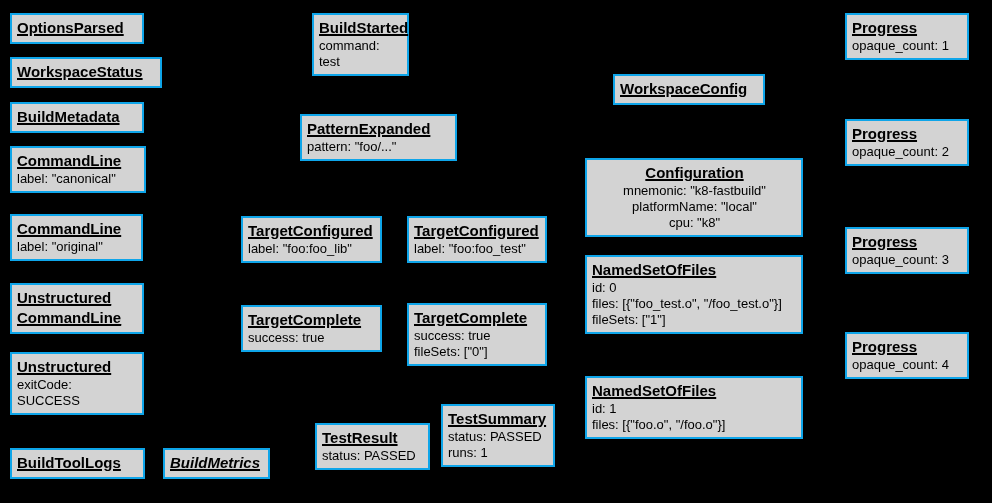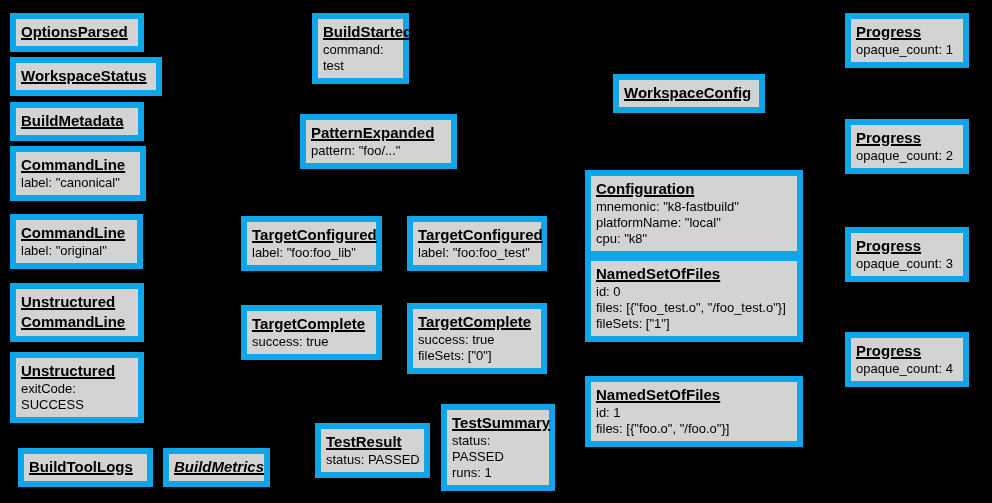--- a/index.html
+++ b/index.html
@@ -11,21 +11,21 @@
   }
   .canvas {
     position: relative;
     width: 992px; height: 503px;
     background: #000000;
   }
   .node {
     position: absolute;
     box-sizing: border-box;
     background: #d3d3d3;
-    border: 6px solid #0ea5e9;
+    border: 2px solid #0ea5e9;
     color: #000000;
     padding: 3px 4px 4px 5px;
   }
   .node-title {
     font-weight: bold;
     font-size: 15px;
     line-height: 20px;
     text-decoration: underline;
     text-decoration-thickness: 2px;
     white-space: pre-line;
@@ -66,21 +66,21 @@
   <div class="node" style="left:10px; top:283px; width:134px;text-decoration:underline;">
     <div class="node-title">Unstructured
 CommandLine</div>
   </div>
 
   <div class="node" style="left:10px; top:352px; width:134px;">
     <div class="node-title">Unstructured</div>
     <div class="node-body">exitCode: SUCCESS</div>
   </div>
 
-  <div class="node" style="left:18px; top:448px; width:135px;">
+  <div class="node" style="left:10px; top:448px; width:135px;">
     <div class="node-title">BuildToolLogs</div>
   </div>
 
   <div class="node" style="left:163px; top:448px; width:107px;font-style:italic;">
     <div class="node-title">BuildMetrics</div>
   </div>
 
   <div class="node" style="left:312px; top:13px; width:97px;">
     <div class="node-title">BuildStarted</div>
     <div class="node-body">command: test</div>
@@ -120,21 +120,21 @@
   <div class="node" style="left:441px; top:404px; width:114px;">
     <div class="node-title">TestSummary</div>
     <div class="node-body">status: PASSED
 runs: 1</div>
   </div>
 
   <div class="node" style="left:613px; top:74px; width:152px;">
     <div class="node-title">WorkspaceConfig</div>
   </div>
 
-  <div class="node" style="left:585px; top:170px; width:218px;">
+  <div class="node" style="left:585px; top:158px; width:218px;text-align:center;">
     <div class="node-title">Configuration</div>
     <div class="node-body">mnemonic: "k8-fastbuild"
 platformName: "local"
 cpu: "k8"</div>
   </div>
 
   <div class="node" style="left:585px; top:255px; width:218px;">
     <div class="node-title">NamedSetOfFiles</div>
     <div class="node-body">id: 0
 files: [{"foo_test.o", "/foo_test.o"}]

